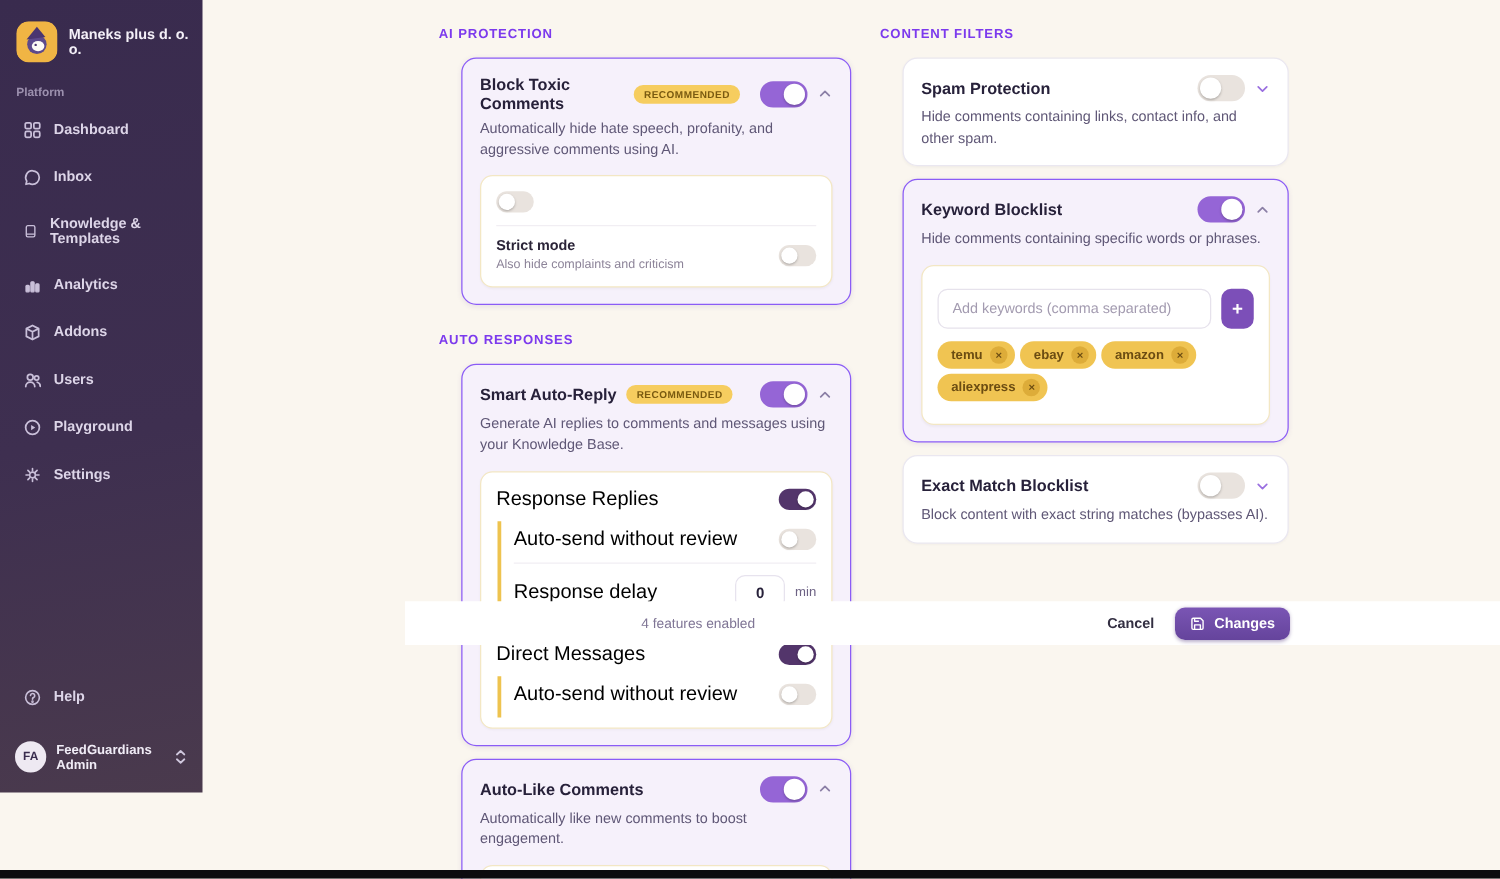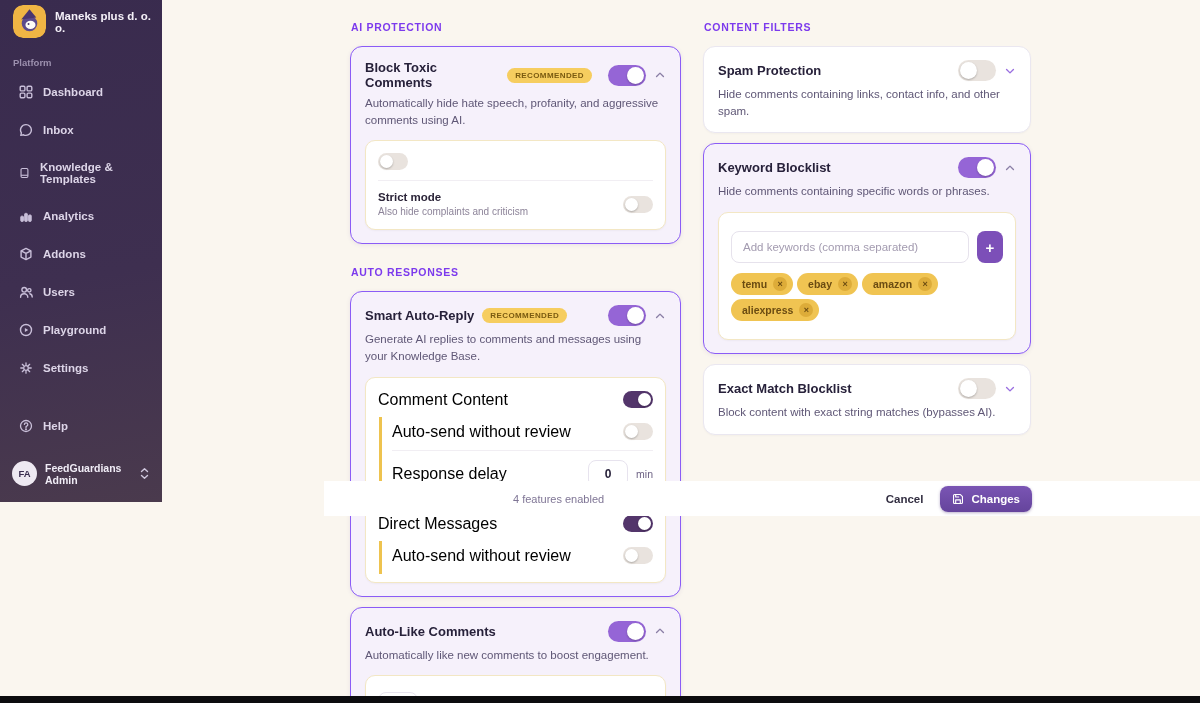--- a/index.html
+++ b/index.html
@@ -1,22 +1,22 @@
 <!DOCTYPE html>
 <html><head>
 <meta charset="utf-8">
 <style>
   * { margin:0; padding:0; box-sizing:border-box; }
   html,body { width:1200px; height:703px; }
   body { font-family:"Liberation Sans", sans-serif; position:relative; overflow:hidden; background:#faf6ef; }
 
   
-  .sidebar { position:absolute; left:0; top:0; width:162px; height:502px;
+  .sidebar { position:absolute; left:0; top:0; width:162px; height:634px;
     background:linear-gradient(170deg,#392b4e 0%, #3e2f50 55%, #4a3a4d 100%);
-    display:flex; flex-direction:column; padding:5px 10px 12px; z-index:2; }
+    display:flex; flex-direction:column; padding:17px 10px 12px; z-index:2; }
   .org-row { display:flex; align-items:center; gap:9px; padding-left:3px; }
   .org-name { color:#f4f0f8; font-size:11.5px; font-weight:700; }
   .logo { width:33px; height:33px; border-radius:10px; flex:0 0 auto; }
   .platform-label { color:#9c90ae; font-size:9.5px; font-weight:600; margin:19px 0 7px 3px; }
   .nav-item { display:flex; align-items:center; gap:10px; color:#ddd5e8; font-size:11.5px; font-weight:600;
     padding:10px 9px; border-radius:10px; margin-bottom:4px; cursor:pointer; }
   .nav-item svg { stroke:#c9bfd9; }
   .nav-item.active { background:rgba(255,255,255,0.09); color:#ecb94d; }
   .nav-item.active svg { stroke:#ecb94d; }
   .dot { width:6px; height:6px; border-radius:50%; background:#ef4444; margin-left:2px; }
@@ -26,21 +26,21 @@
     font-size:9.5px; font-weight:700; display:flex; align-items:center; justify-content:center; flex:0 0 auto; }
   .account-name { color:#f0ecf6; font-size:10.5px; font-weight:700; flex:1; }
 
   
   .main { position:absolute; left:162px; top:0; right:0; height:523px; background:#faf6ef; }
   .content { position:absolute; left:188px; top:14px; display:flex; gap:22px; }
   .col-left { width:331px; }
   .col-right { width:328px; }
   .section-label { color:#7c3aed; font-size:10.5px; font-weight:800; letter-spacing:.7px; margin:7px 0 13px 1px; }
 
-  .card { border-radius:12px; padding:13px 14px; margin-bottom:10px; }
+  .card { border-radius:12px; padding:13px 14px; margin-bottom:10px;margin-left:19px; }
   .card.active { background:#f6f1fb; border:1.5px solid #8b5cf6; box-shadow:0 1px 4px rgba(90,60,150,.10); }
   .card.inactive { background:#fff; border:1px solid #eae7f0; box-shadow:0 1px 2px rgba(0,0,0,.03); }
   .card-header { display:flex; align-items:center; gap:8px; }
   .card-title { font-size:13px; font-weight:700; color:#27213a; }
   .badge { background:#f6cd5f; color:#7a5a10; font-size:8px; font-weight:800; letter-spacing:.4px;
     padding:3px 8px; border-radius:9px; text-transform:uppercase; }
   .hspacer { flex:1; }
   .card-desc { font-size:11.5px; color:#5f5776; line-height:1.45; margin-top:5px; }
 
   
@@ -253,21 +253,21 @@
           <span class="chev">
             <svg width="12" height="12" viewBox="0 0 14 14" fill="none" stroke="#8b7fa6" stroke-width="1.6" stroke-linecap="round" stroke-linejoin="round">
                 <path d="M3 8.8L7 4.8l4 4"></path>
               </svg>
           </span>
         </div>
         <div class="card-desc" style="max-width:296px">Generate AI replies to comments and messages using your Knowledge Base.</div>
 
         <div class="inner-card">
           <div class="option-row" style="padding:11px 0 8px">
-            <span class="option-title">Comment Content</span>
+            <span class="option-title">Response Replies</span>
             <span class="toggle sm dark on">
                 <span class="knob"></span>
               </span>
           </div>
           <div class="sub-group">
             <div class="option-row" style="padding:6px 0 9px">
               <span class="option-title">Auto-send without review</span>
               <span class="toggle sm off">
                   <span class="knob"></span>
                 </span>

